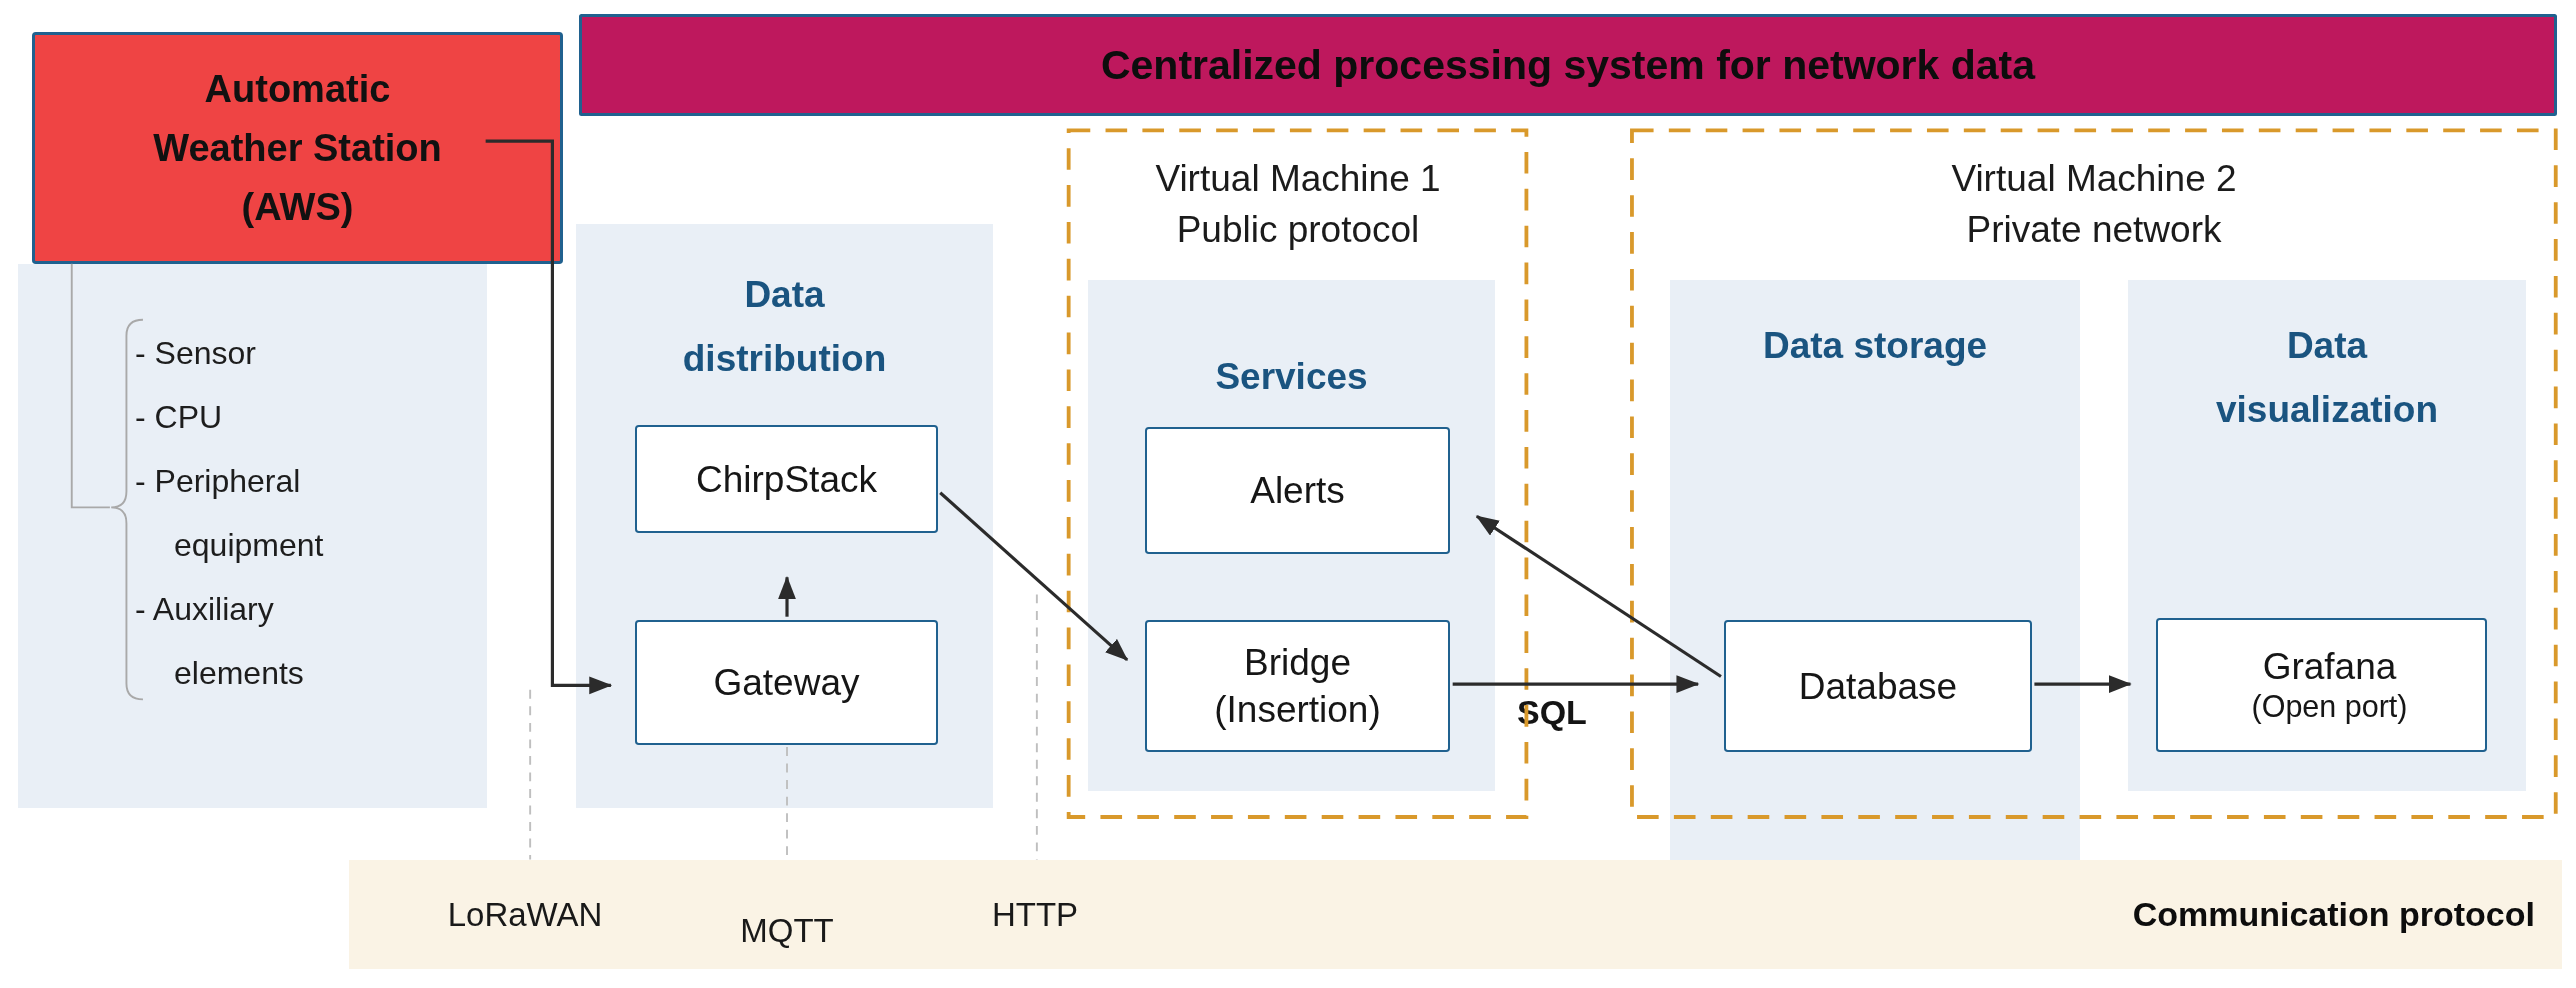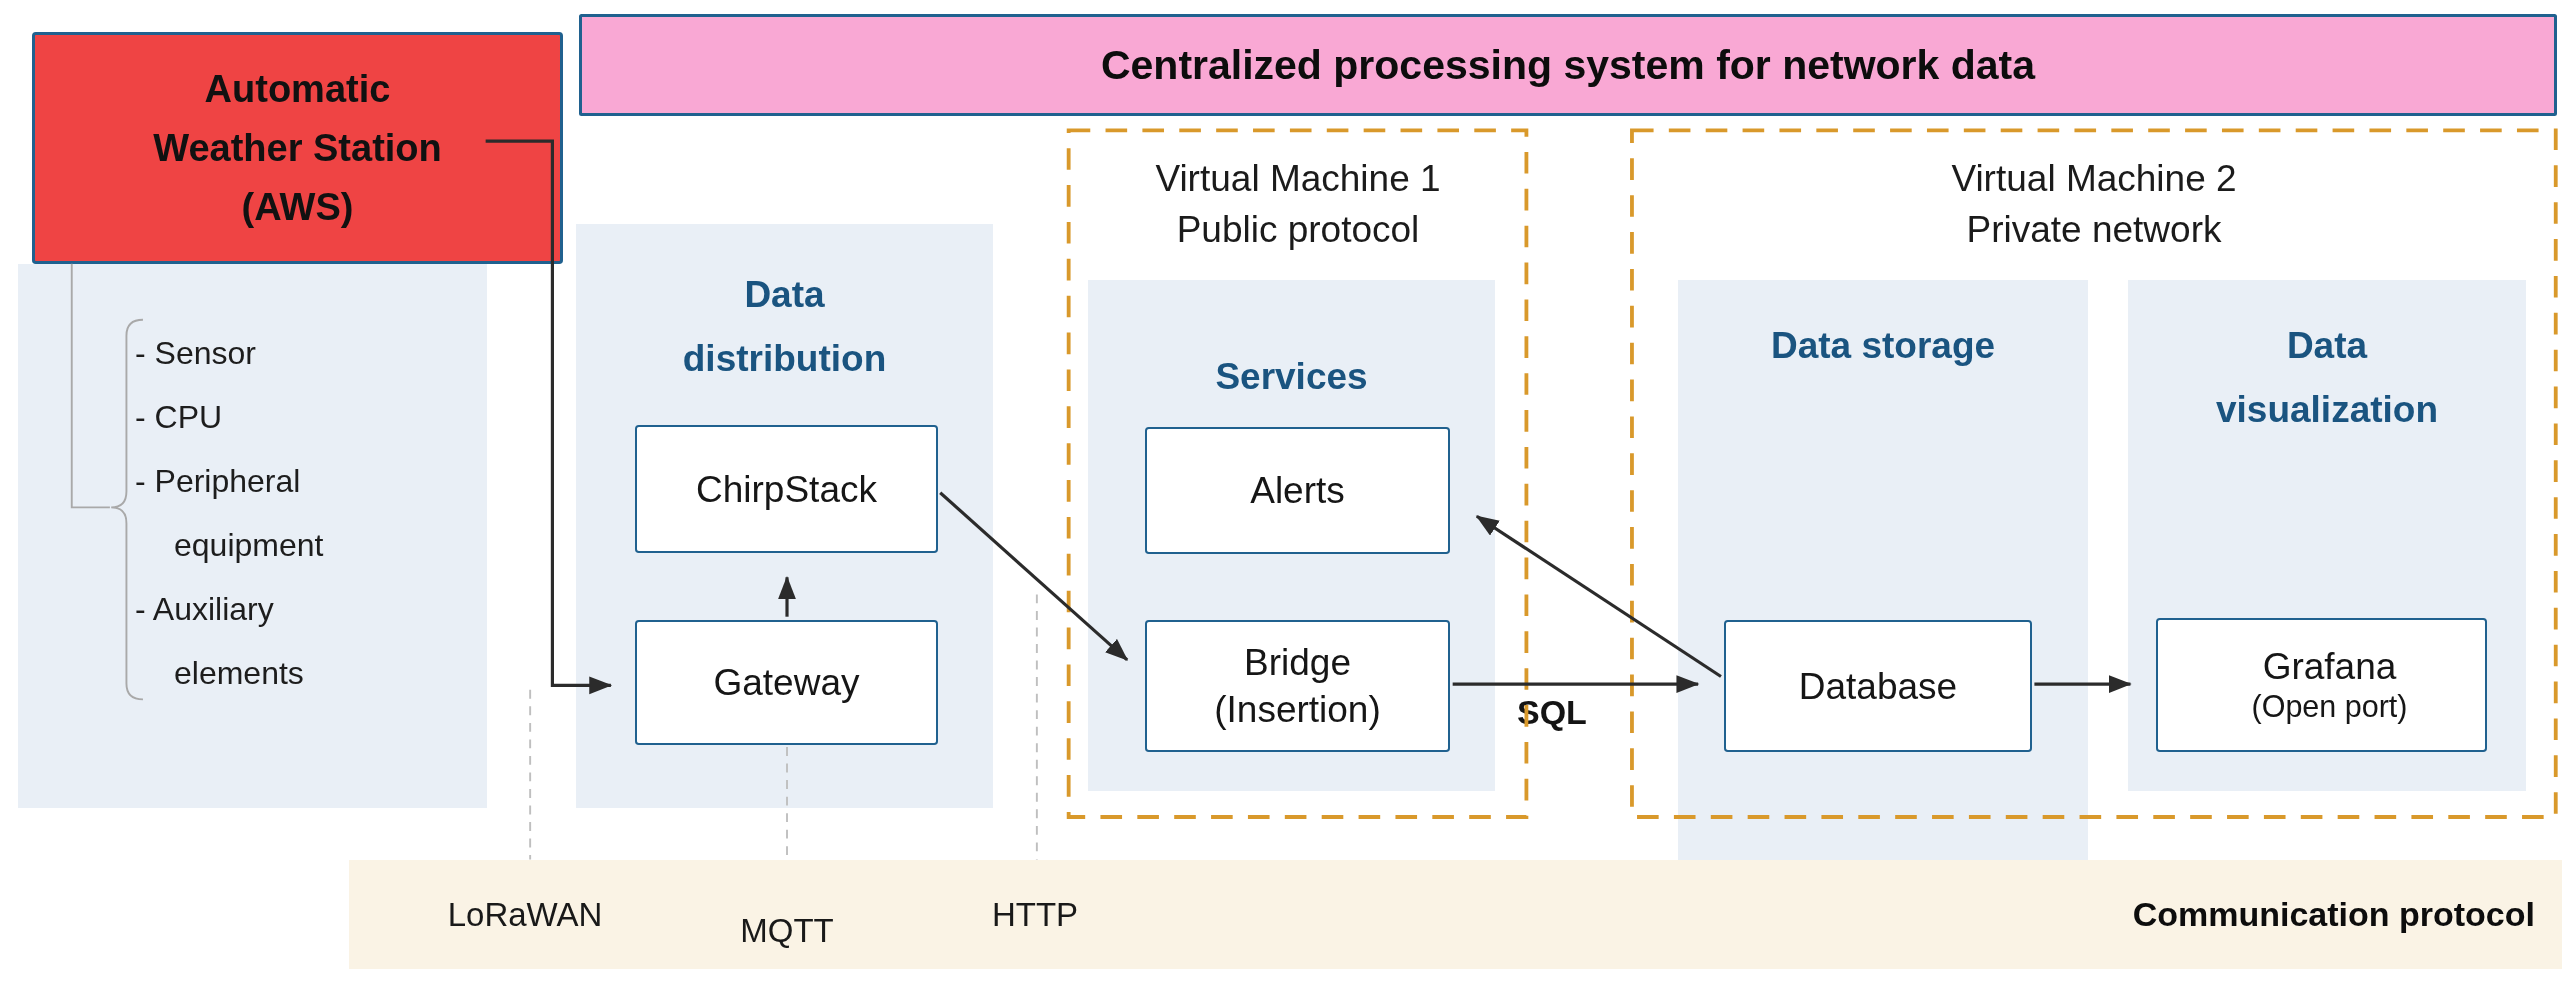--- a/index.html
+++ b/index.html
@@ -13,46 +13,46 @@
     left:32px;top:32px;width:531px;height:232px;
     background:#ef4444;border:3.2px solid #20618f;border-radius:3.8px;
     display:flex;flex-direction:column;align-items:center;justify-content:center;
     font-weight:bold;font-size:38px;line-height:59px;text-align:center;color:#111;
   }
   .aws-panel{left:18px;top:264px;width:469px;height:544px;background:#e9eff6;}
   .aws-list{left:135px;top:321px;width:229px;font-size:32px;line-height:64px;color:#1d1d1d;}
   .aws-list .item{padding-left:39px;text-indent:-39px;}
   
   .header-bar{
-    left:579px;top:14px;width:1978px;height:102px;background:#f9a8d4;
+    left:579px;top:14px;width:1978px;height:102px;background:#be185d;
     border:3.2px solid #20618f;border-radius:2.5px;
     display:flex;align-items:center;justify-content:center;
     font-weight:bold;font-size:41px;color:#0d0d0d;
   }
   
   .panel{background:#e9eff6;}
   .panel-dd{left:576px;top:224px;width:417px;height:584px;}
   .panel-services{left:1088px;top:280px;width:407px;height:511px;}
-  .panel-storage{left:1670px;top:280px;width:410px;height:648px;margin-left:8px;}
+  .panel-storage{left:1670px;top:280px;width:410px;height:648px;}
   .panel-viz{left:2128px;top:280px;width:398px;height:511px;}
   .panel-heading{
     font-weight:bold;font-size:37px;line-height:64px;color:#1a5480;
     text-align:center;margin:0 auto;
   }
   .panel-dd .panel-heading{width:242px;padding-top:39px;}
   .panel-services .panel-heading{width:267px;padding-top:65px;}
   .panel-storage .panel-heading{width:331px;padding-top:34px;}
   .panel-viz .panel-heading{width:254px;padding-top:34px;}
   
   .node{
     background:#ffffff;border:2.5px solid #20618f;border-radius:3.8px;
     display:flex;flex-direction:column;align-items:center;justify-content:center;
     font-size:37px;color:#161616;text-align:center;line-height:47px;
   }
-  .node-chirpstack{left:635px;top:425px;width:303px;height:128px;}
+  .node-chirpstack{left:635px;top:425px;width:303px;height:108px;}
   .node-gateway{left:635px;top:620px;width:303px;height:125px;}
   .node-alerts{left:1145px;top:427px;width:305px;height:127px;}
   .node-bridge{left:1145px;top:620px;width:305px;height:132px;}
   .node-bridge .wrap{width:267px;}
   .node-database{left:1724px;top:620px;width:308px;height:132px;}
   .node-grafana{left:2156px;top:618px;width:331px;height:134px;padding-left:16px;}
   .node-grafana .line1{font-size:37px;line-height:42px;}
   .node-grafana .line2{font-size:30.5px;line-height:37px;}
   
   .vm-title{

